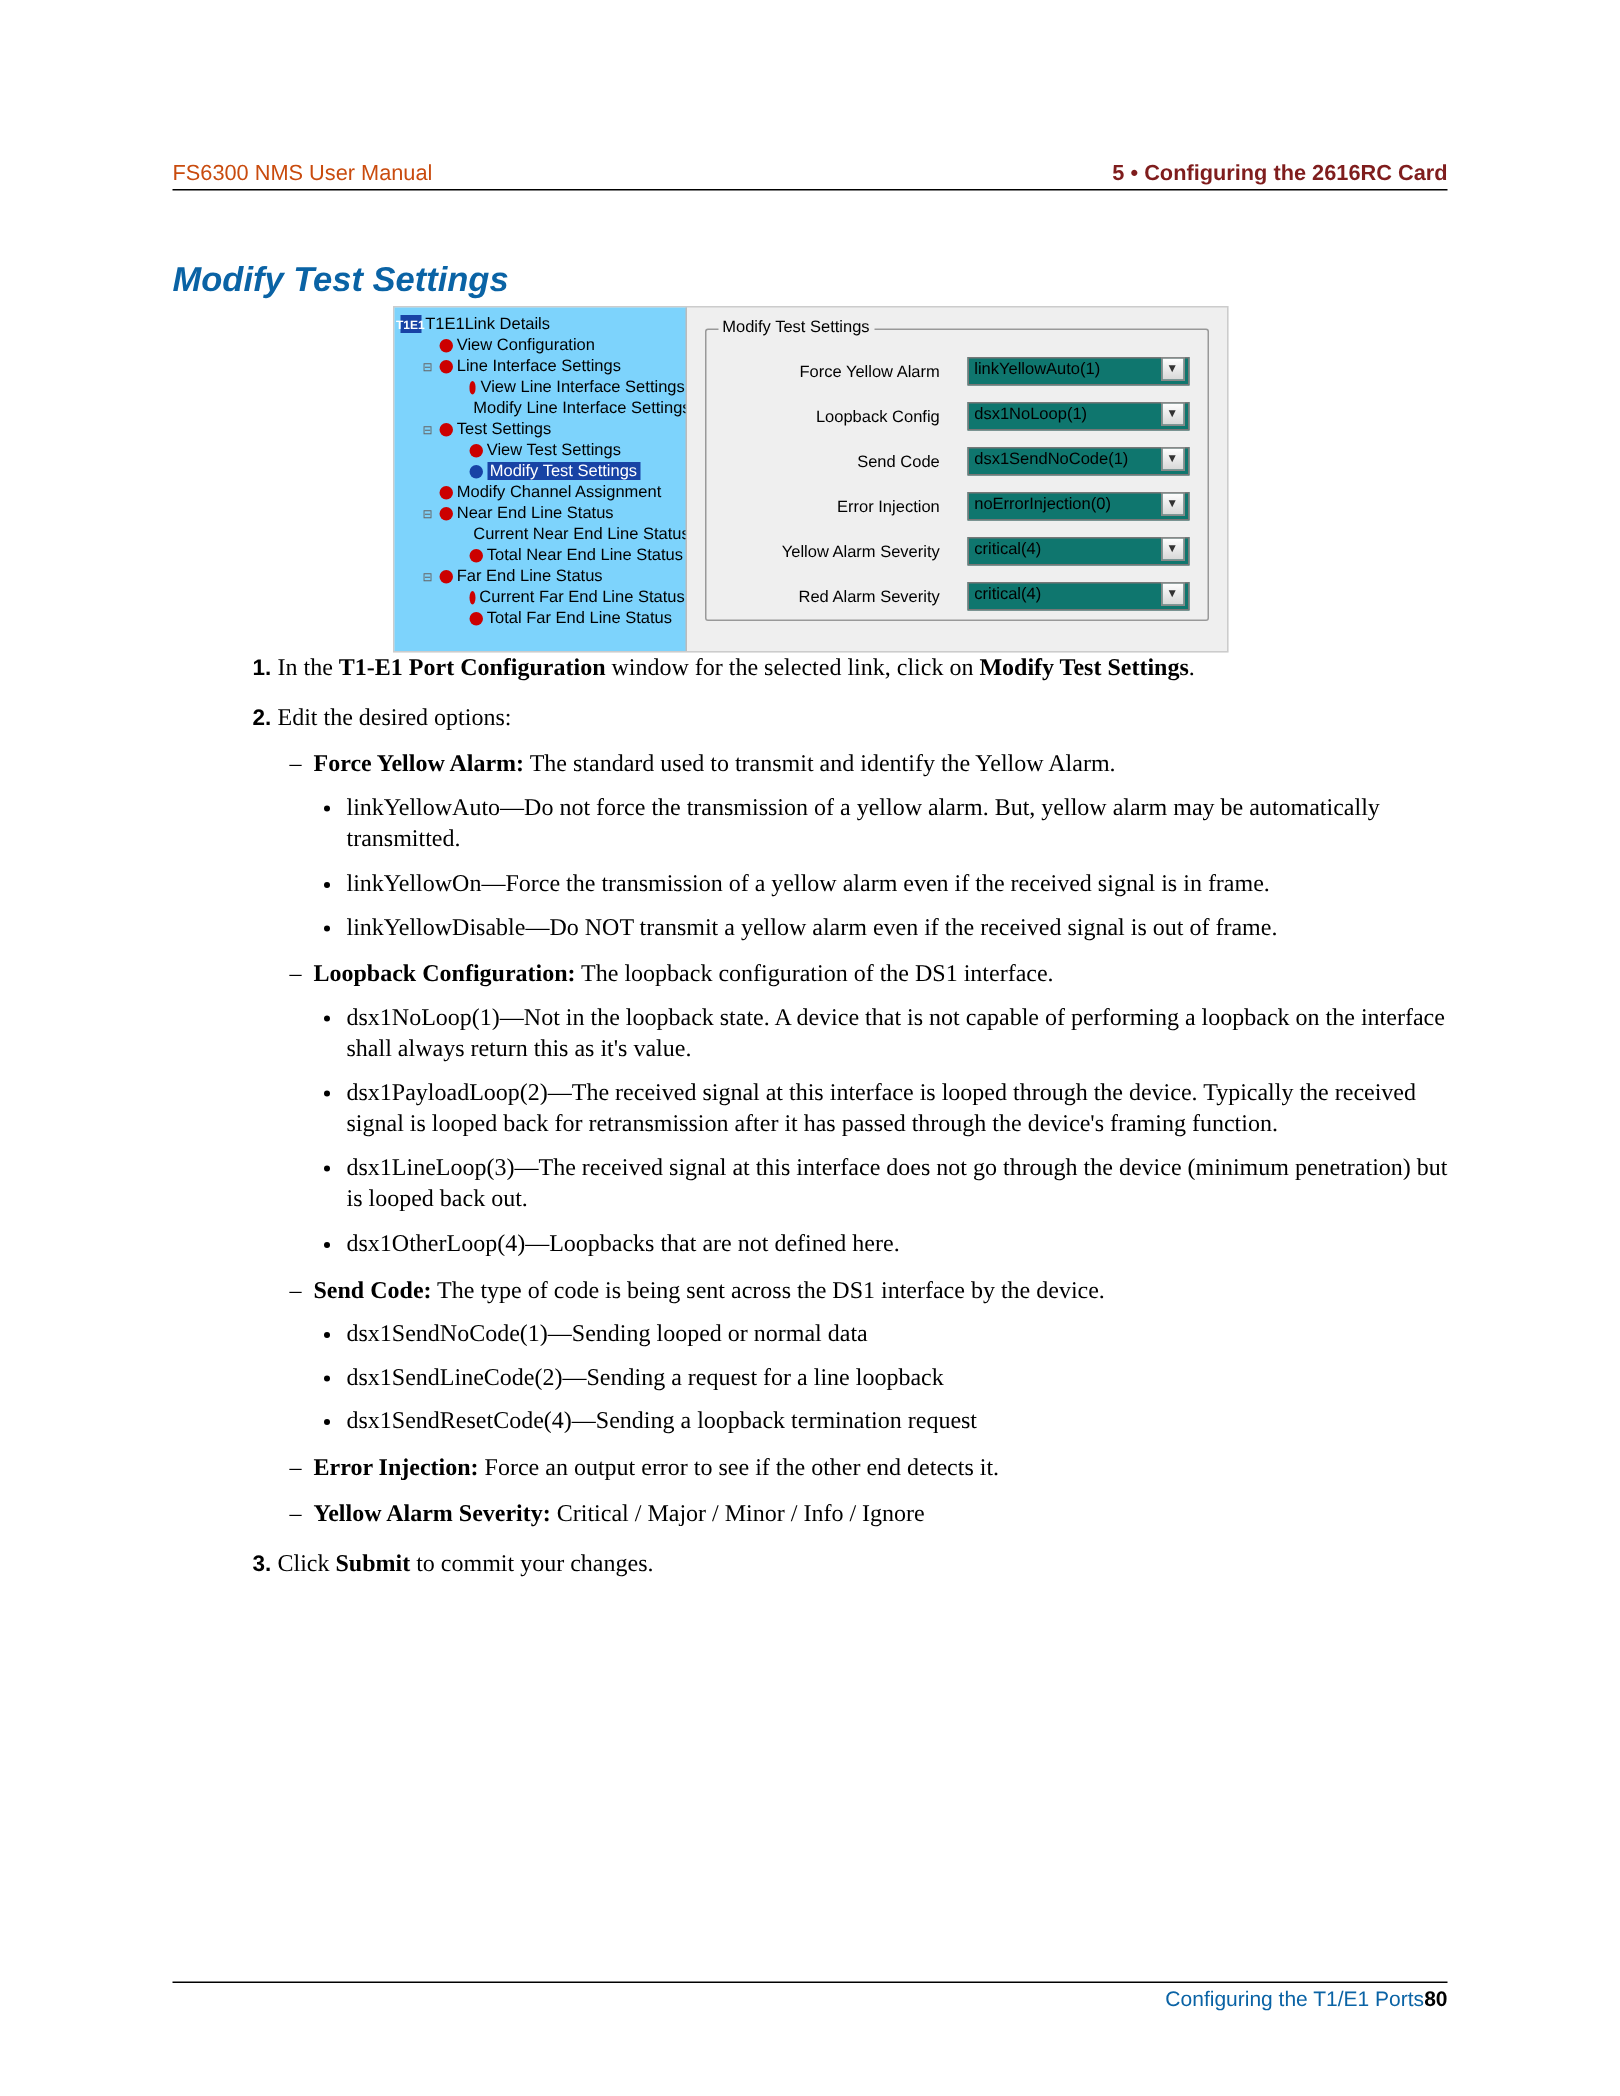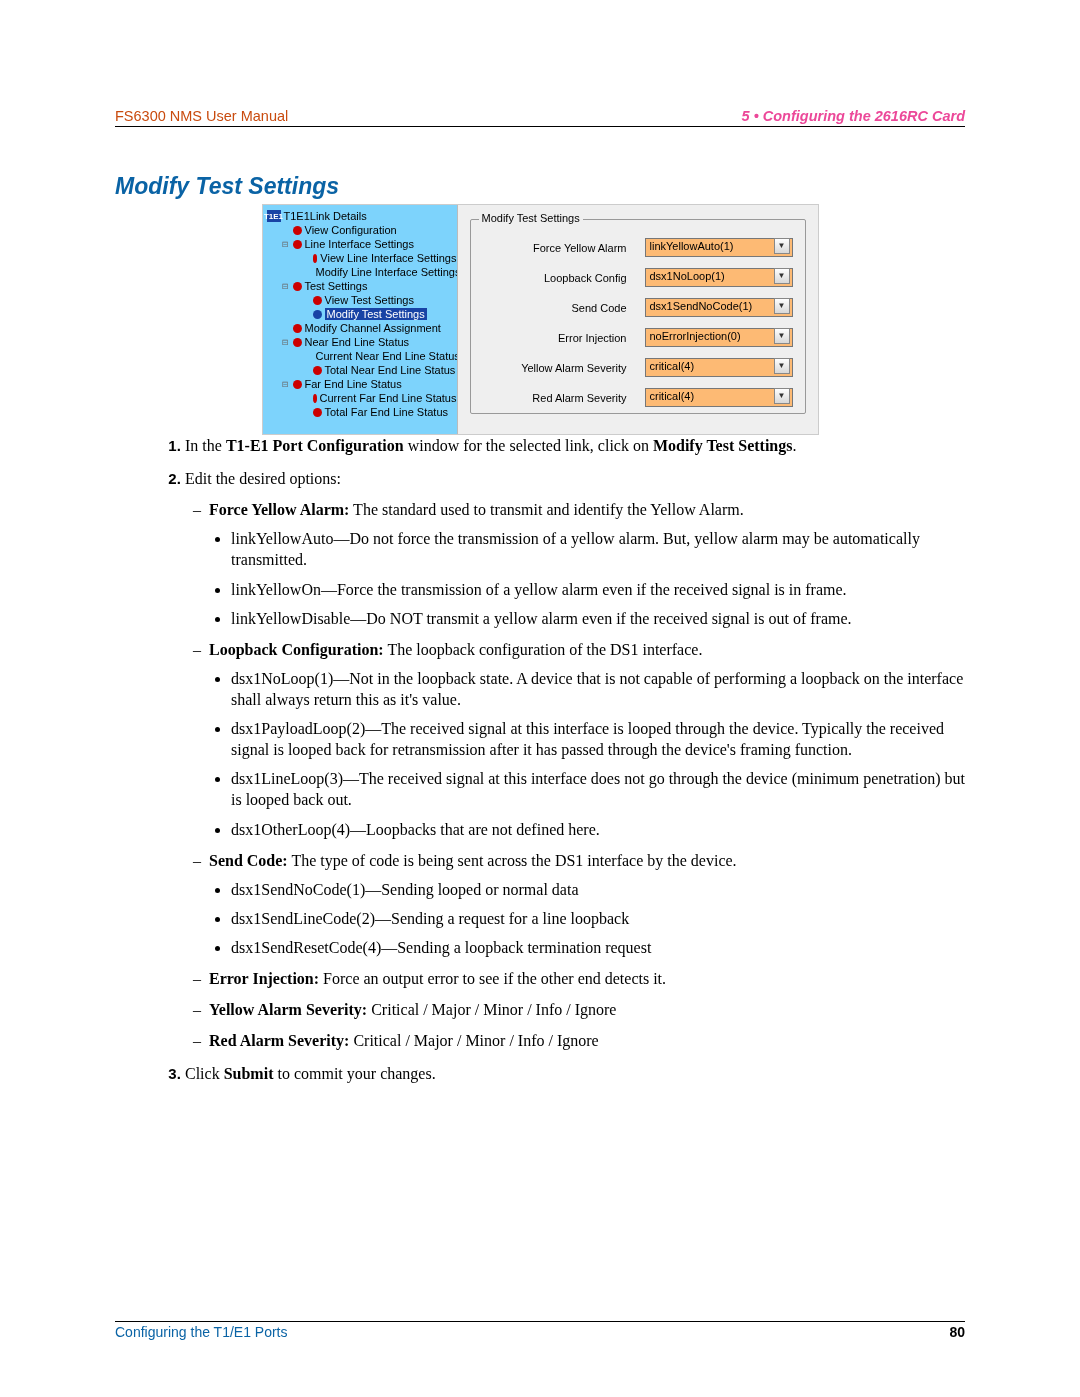--- a/index.html
+++ b/index.html
@@ -17,21 +17,21 @@
   }
   .header-row {
     display: flex;
     justify-content: space-between;
     font-family: "Trebuchet MS", Arial, sans-serif;
     font-size: 14.5px;
     border-bottom: 1px solid #000;
     padding-bottom: 2px;
   }
   .header-left { color: #c94b0e; }
-  .header-right { color: #ec4899; font-weight: bold; font-style: italic; }
+  .header-right { color: #7f1d1d; font-weight: bold; }
   .section-title {
     font-family: "Trebuchet MS", Arial, sans-serif;
     color: #0a63a5;
     font-style: italic;
     font-weight: bold;
     font-size: 23px;
     margin-top: 46px;
     margin-bottom: 4px;
   }
   .screenshot {
@@ -100,21 +100,21 @@
   }
   .form-label {
     flex: 1;
     text-align: right;
     padding-right: 18px;
     font-size: 11px;
   }
   .form-select {
     width: 148px;
     height: 19px;
-    background: #fdba74;
+    background: #0f766e;
     border: 1px solid #777;
     display: flex;
     align-items: center;
     justify-content: space-between;
     padding: 0 2px 4px 4px;
     font-size: 11px;
     box-sizing: border-box;
   }
   .select-arrow {
     width: 14px; height: 14px;
@@ -162,21 +162,21 @@
     padding: 0 0 0 22px;
   }
   .bullet-list > li { margin-bottom: 8px; }
   .bold { font-weight: bold; }
   .footer {
     position: absolute;
     left: 115px;
     right: 115px;
     bottom: 57px;
     display: flex;
-    justify-content: space-between;
+    justify-content: flex-end;
     font-family: "Trebuchet MS", Arial, sans-serif;
     font-size: 14px;
     border-top: 1px solid #000;
     padding-top: 2px;
   }
   .footer-left { color: #0a63a5; }
   .footer-right { font-weight: bold; }
 </style>
 </head>
 <body>
@@ -352,23 +352,20 @@
             <li>dsx1SendLineCode(2)—Sending a request for a line loopback</li>
             <li>dsx1SendResetCode(4)—Sending a loopback termination request</li>
           </ul>
         </li>
         <li>
           <span class="bold">Error Injection:</span><span> Force an output error to see if the other end detects it.</span>
         </li>
         <li>
           <span class="bold">Yellow Alarm Severity:</span><span> Critical / Major / Minor / Info / Ignore</span>
         </li>
-        <li>
-          <span class="bold">Red Alarm Severity:</span><span> Critical / Major / Minor / Info / Ignore</span>
-        </li>
       </ul>
     </li>
     <li>
       <span>Click </span><span class="bold">Submit</span><span> to commit your changes.</span>
     </li>
   </ol>
 
   <div class="footer">
     <span class="footer-left">Configuring the T1/E1 Ports</span>
     <span class="footer-right">80</span>

